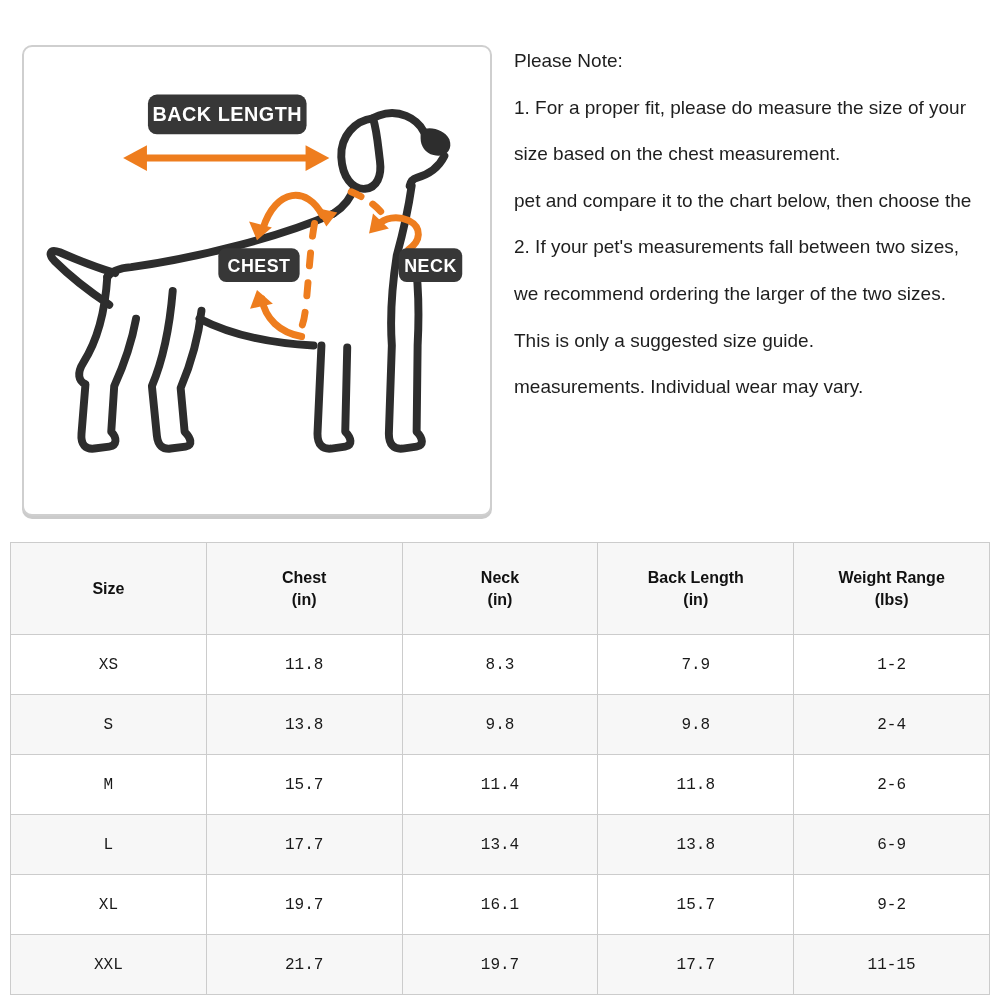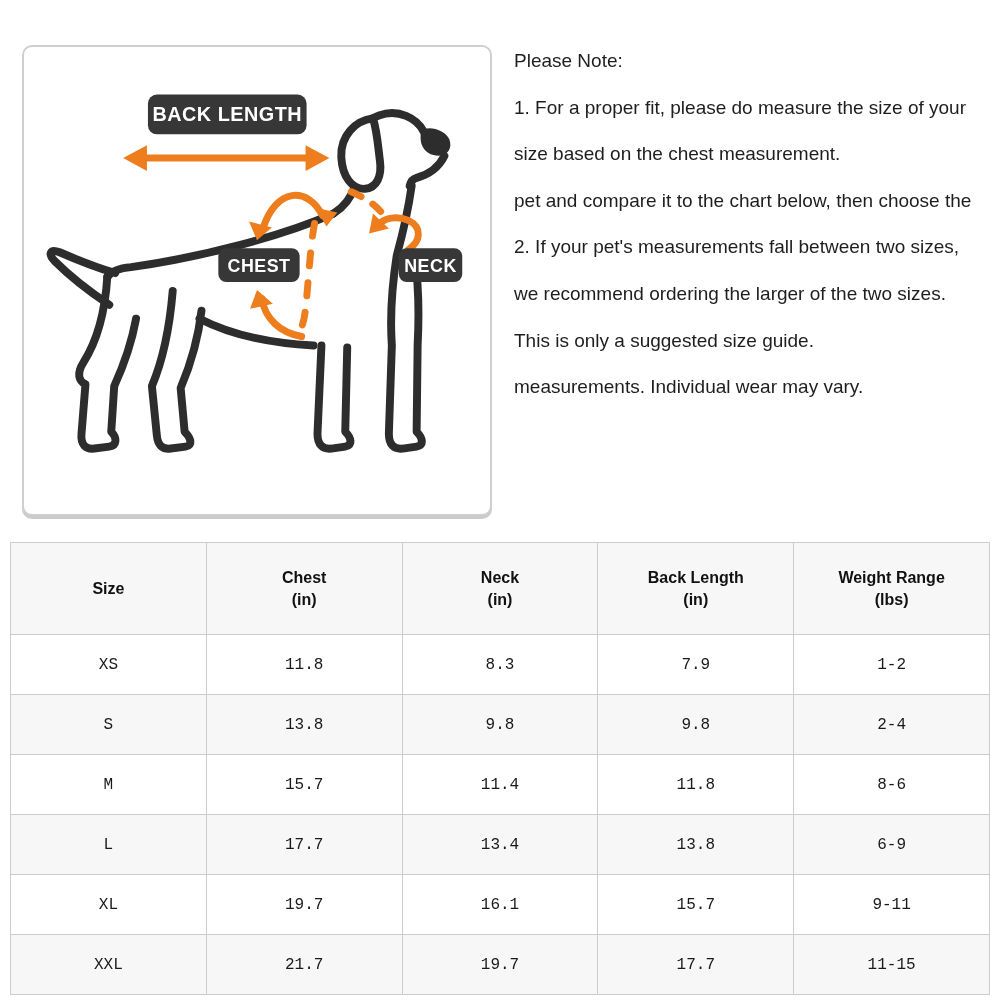--- a/index.html
+++ b/index.html
@@ -135,35 +135,35 @@
       <td>13.8</td>
       <td>9.8</td>
       <td>9.8</td>
       <td>2-4</td>
     </tr>
     <tr>
       <td>M</td>
       <td>15.7</td>
       <td>11.4</td>
       <td>11.8</td>
-      <td>8-6</td>
+      <td>2-6</td>
     </tr>
     <tr>
       <td>L</td>
       <td>17.7</td>
       <td>13.4</td>
       <td>13.8</td>
       <td>6-9</td>
     </tr>
     <tr>
       <td>XL</td>
       <td>19.7</td>
       <td>16.1</td>
       <td>15.7</td>
-      <td>9-11</td>
+      <td>9-2</td>
     </tr>
     <tr>
       <td>XXL</td>
       <td>21.7</td>
       <td>19.7</td>
       <td>17.7</td>
       <td>11-15</td>
     </tr>
   </tbody>
 </table>

